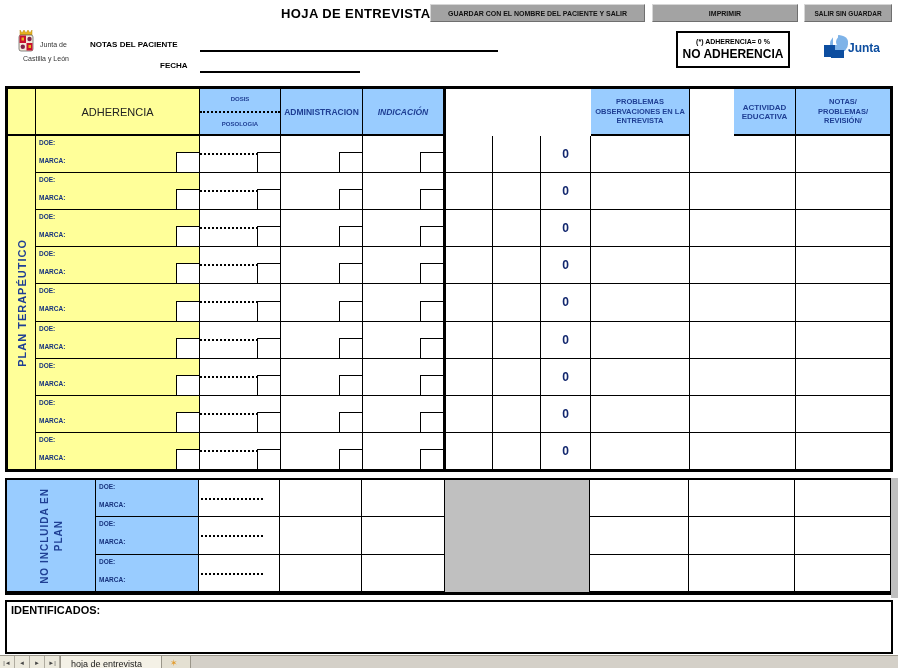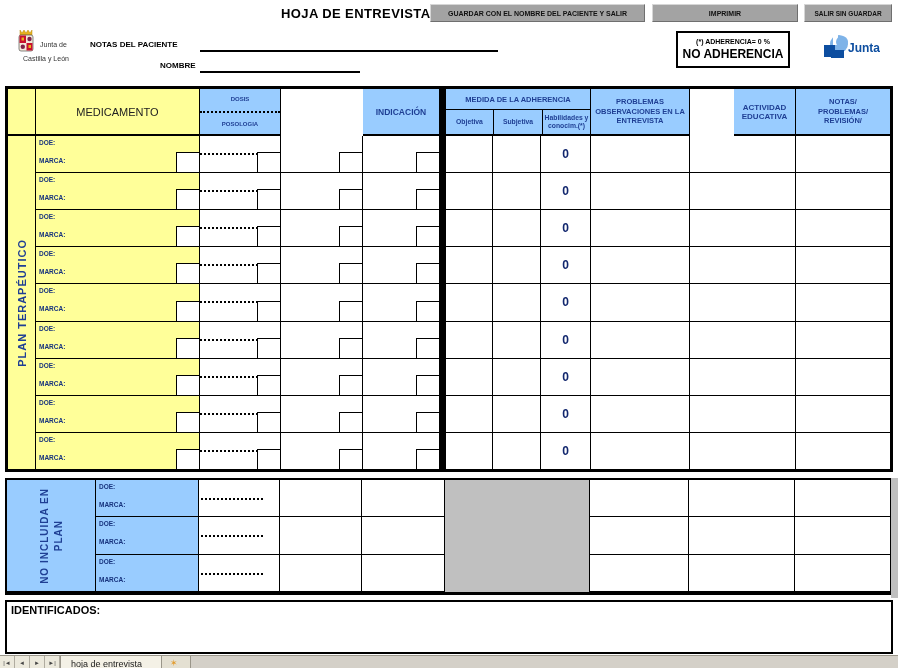--- a/index.html
+++ b/index.html
@@ -32,21 +32,21 @@
   #junta-text1{left:40px;top:41px;font-size:7px;color:#333;}
   #junta-text2{left:8px;top:55px;font-size:7px;color:#333;width:76px;text-align:center;}
   #sacyl-logo{left:820px;top:33px;width:72px;height:30px;}
   #sacyl-text{left:848px;top:41px;font-size:12px;font-weight:bold;color:#0d4ea0;}
 
   
   .cell{border-right:1px solid #000;border-bottom:1px solid #000;position:relative;overflow:hidden;
         box-sizing:border-box;background:#fff;}
   .y{background:#ffff99;}
   .b{background:#99ccff;}
-  .thickR{border-right:7px solid #000000;}
+  .thickR{border-right:3px solid #000000;font-style:italic;}
   .hd{display:flex;align-items:center;justify-content:center;text-align:center;
       font-weight:bold;color:#1f3f94;}
   .hrow{border-bottom:2px solid #000;}
 
   #plan-table{left:5px;top:86px;width:888px;height:386px;display:grid;
     grid-template-columns:28px 164px 81px 82px 83px 47px 48px 50px 99px 106px 1fr;
     grid-template-rows:47px repeat(9,1fr);
     border:2px solid #000;border-left:3px solid #000;border-top:3px solid #000;background:#fff;}
 
   .vcell{display:flex;align-items:center;justify-content:center;gap:3px;}
@@ -114,55 +114,48 @@
   <circle cx="21.5" cy="13" r="2.2" fill="#7d2248"></circle>
   <circle cx="14.8" cy="20.8" r="2.2" fill="#7d2248"></circle>
   <rect x="13.5" y="11.5" width="2.5" height="3" fill="#e8b21a"></rect>
   <rect x="20.5" y="19" width="2.5" height="3" fill="#e8b21a"></rect>
 </svg>
 <div class="abs" id="junta-text1">Junta de</div>
 <div class="abs" id="junta-text2">Castilla y León</div>
 
 <div class="abs flabel" id="lbl-nombre">NOTAS DEL PACIENTE</div>
 <div class="abs uline" id="line-nombre"></div>
-<div class="abs flabel" id="lbl-fecha">NOMBRE</div>
+<div class="abs flabel" id="lbl-fecha">FECHA</div>
 <div class="abs uline" id="line-fecha"></div>
 
 <div class="abs" id="adh-box">
   <div class="l1">(*) ADHERENCIA= 0 %</div>
   <div class="l2">NO ADHERENCIA</div>
 </div>
 
 <svg class="abs" id="sacyl-logo" viewBox="0 0 72 30">
   <circle cx="19" cy="11" r="9" fill="#7eb3e8"></circle>
   <rect x="4" y="12" width="11" height="12" fill="#0d4ea0"></rect>
   <rect x="11" y="17" width="13" height="8" fill="#0d4ea0"></rect>
   <rect x="13" y="2" width="5" height="10" fill="#ffffff"></rect>
   <circle cx="22" cy="9" r="6" fill="#7eb3e8"></circle>
 </svg>
 <div class="abs" id="sacyl-text">Junta</div>
 
 <div class="abs" id="plan-table">
 
   <div class="cell y hrow" style="grid-column:1;grid-row:1;"></div>
-  <div class="cell y hd hrow" style="grid-column:2;grid-row:1;font-size:11px;font-weight:normal;color:#222;">MEDICAMENTO</div>
+  <div class="cell y hd hrow" style="grid-column:2;grid-row:1;font-size:11px;font-weight:normal;color:#222;">ADHERENCIA</div>
   <div class="cell b hrow" style="grid-column:3;grid-row:1;" id="h-dosis">
     <span class="ds top">DOSIS</span>
     <span class="div"></span>
     <span class="ds bot">POSOLOGIA</span>
   </div>
+  <div class="cell b hd hrow" style="grid-column:4;grid-row:1;font-size:8.5px;">ADMINISTRACION</div>
   <div class="cell b hd hrow thickR" style="grid-column:5;grid-row:1;font-size:8.5px;">INDICACIÓN</div>
-  <div class="cell b hrow" style="grid-column:6/span 3;grid-row:1;" id="h-medida">
-    <div class="mg-top">MEDIDA DE LA ADHERENCIA</div>
-    <div class="mg-bot">
-      <div class="c-obj">Objetiva</div>
-      <div class="c-sub">Subjetiva</div>
-      <div class="c-hab">Habilidades y conocim.(*)</div>
-    </div>
-  </div>
   <div class="cell b hd hrow" style="grid-column:9;grid-row:1;font-size:7.5px;line-height:1.25;padding:0 4px;">PROBLEMAS OBSERVACIONES EN LA ENTREVISTA</div>
   <div class="cell b hd hrow" style="grid-column:10;grid-row:1;font-size:8px;margin-left:44px;">ACTIVIDAD EDUCATIVA</div>
   <div class="cell b hd hrow" style="grid-column:11;grid-row:1;font-size:7.5px;line-height:1.3;">
      <span style="width:62px;">NOTAS/ PROBLEMAS/ REVISIÓN/</span>
   </div>
 
   <div class="cell y vcell" style="grid-column:1;grid-row:2/span 9;">
     <span class="vtext">PLAN TERAPÉUTICO</span>
   </div>
 

